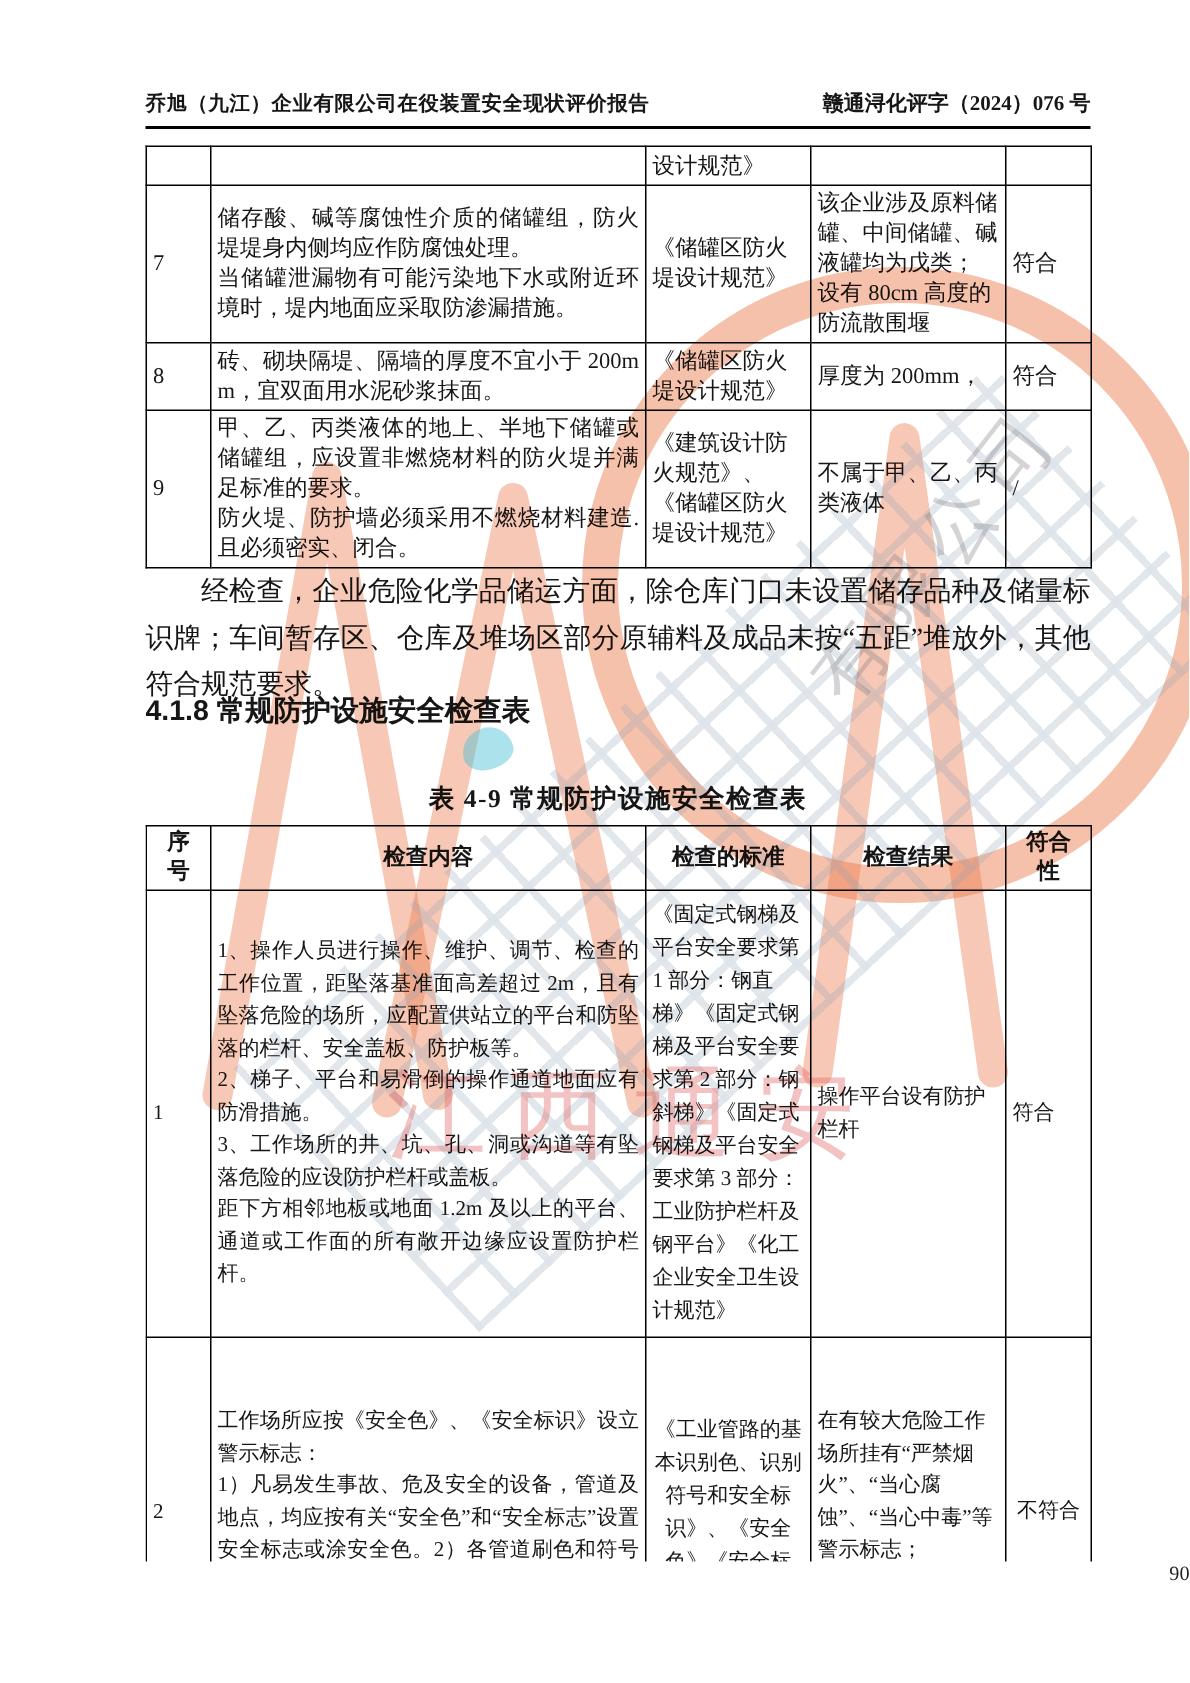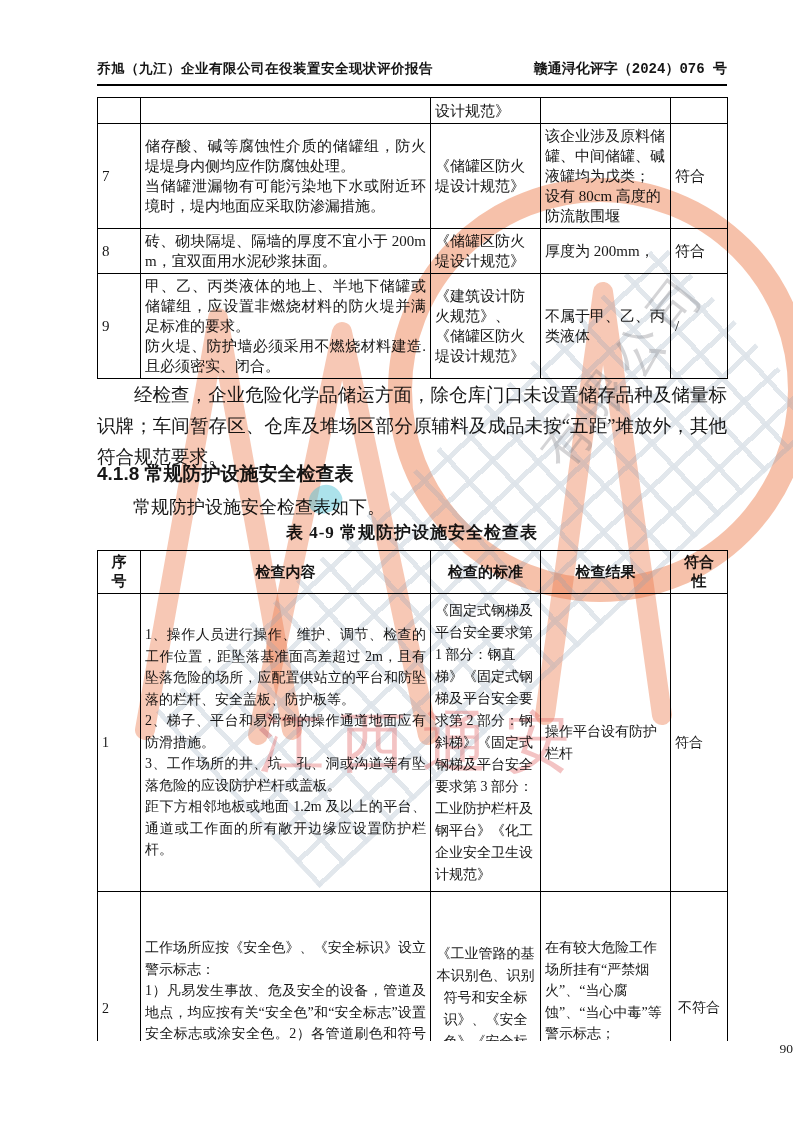--- a/index.html
+++ b/index.html
@@ -2,21 +2,21 @@
 <html><head>
 <meta charset="utf-8">
 <style>
   html,body{margin:0;padding:0;background:#ffffff;}
   .page{position:relative;width:793px;height:1122px;background:#fff;overflow:hidden;
         font-family:"Liberation Serif","DejaVu Serif",serif;color:#161616;}
 
   
   .doc-header{position:absolute;left:97px;top:60px;width:630px;display:flex;
               justify-content:space-between;align-items:flex-end;
-              border-bottom:2.5px solid #000;padding-bottom:6px;font-family:Liberation Mono, monospace;}
+              border-bottom:2.5px solid #000;padding-bottom:6px;}
   .doc-header .ltitle{font-size:13.5px;font-weight:bold;letter-spacing:.5px;}
   .doc-header .rno{font-size:14px;font-weight:bold;}
 
   
   table{border-collapse:collapse;table-layout:fixed;width:630px;}
   td,th{border:1.8px solid #000;padding:2px 4px;vertical-align:middle;
         white-space:pre-wrap;word-break:break-all;font-size:15px;line-height:20px;}
   th{font-weight:bold;text-align:center;font-size:15px;line-height:19px;padding:2px 7px;}
   .tl{text-align:left;text-align-last:left;}
   .tc{text-align:left;}
@@ -110,21 +110,20 @@
         <td class="tc">不属于甲、乙、丙类液体</td>
         <td class="tc">/</td>
       </tr>
     </tbody>
       </table>
   </div>
 
   <div class="para">经检查，企业危险化学品储运方面，除仓库门口未设置储存品种及储量标识牌；车间暂存区、仓库及堆场区部分原辅料及成品未按“五距”堆放外，其他符合规范要求。</div>
 
   <div class="h418">4.1.8 常规防护设施安全检查表</div>
-  <div class="intro">常规防护设施安全检查表如下。</div>
 
   <div class="caption">表 4-9 常规防护设施安全检查表</div>
 
   <div id="table2-wrap">
     <table id="table2">
       <colgroup>
           <col style="width:43px">
           <col style="width:290px">
           <col style="width:110px">
           <col style="width:130px">

